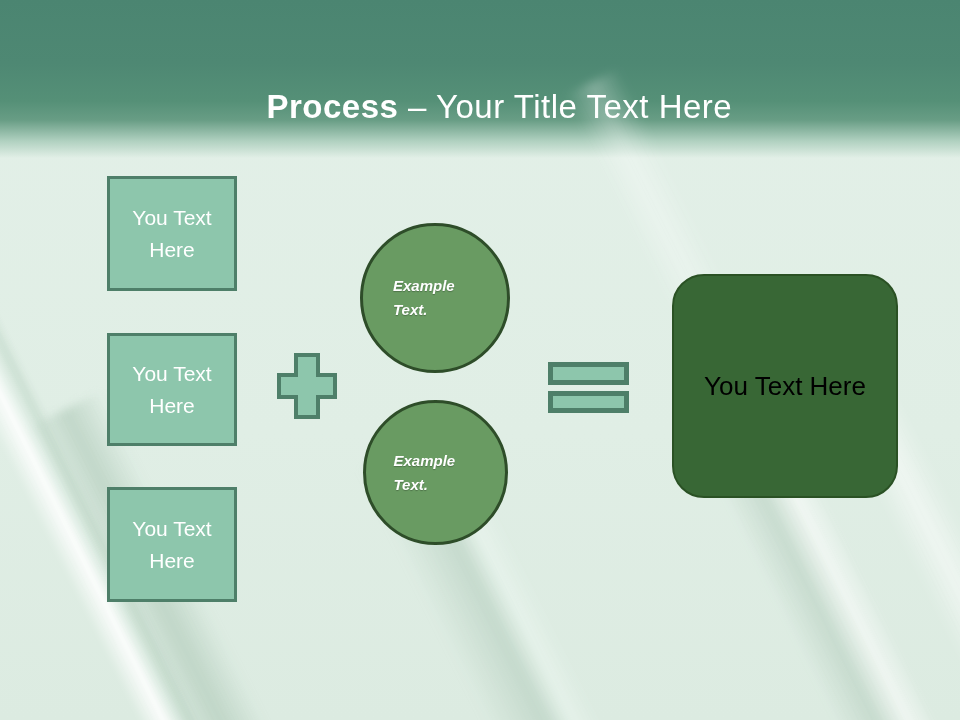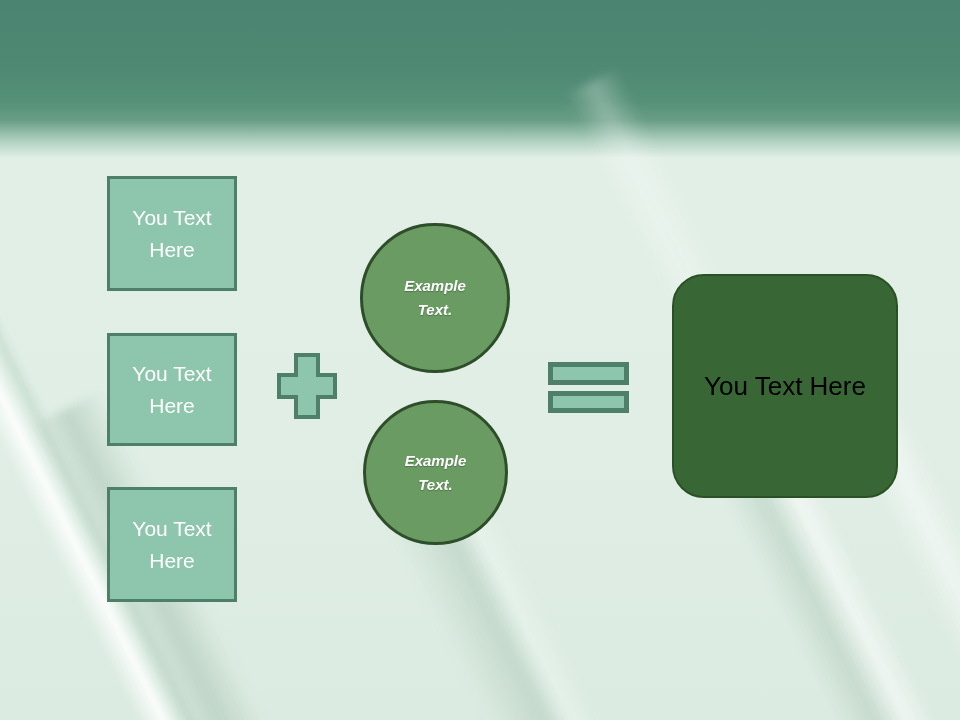--- a/index.html
+++ b/index.html
@@ -42,21 +42,21 @@
     display:flex;align-items:center;justify-content:center;text-align:center;
     color:#fff;font-size:21px;line-height:1.5;padding:0 10px;
   }
   .b1{top:176px;height:115px;}
   .b2{top:333px;height:113px;}
   .b3{top:487px;height:115px;}
 
   .circle{
     position:absolute;box-sizing:border-box;border-radius:50%;
     background:#699b62;border:3px solid #2e4d29;
-    display:flex;align-items:center;justify-content:center;text-align:center;
+    display:flex;align-items:center;justify-content:center;text-align:left;
     color:#fff;font-size:15px;font-weight:700;font-style:italic;line-height:1.6;
     text-shadow:0 1px 1px rgba(0,0,0,0.25);
   }
   .c1{left:360px;top:223px;width:150px;height:150px;}
   .c2{left:363px;top:400px;width:145px;height:145px;}
   .circle .inner{width:84px;}
 
   .plus-wrap{position:absolute;left:277px;top:353px;width:60px;height:66px;}
 
   .equals-wrap{position:absolute;left:548px;top:362px;width:81px;height:52px;}
@@ -80,20 +80,23 @@
 
   <div class="streak s1"></div>
   <div class="streak s2"></div>
   <div class="streak s3"></div>
   <div class="streak s4"></div>
   <div class="streak s5"></div>
   <div class="streak s6"></div>
 
   <div class="header"></div>
 
+  <div class="title">
+    <span class="bold">Process</span><span class="rest"> – Your Title Text Here</span>
+  </div>
 
   <div class="content">
 
     <div class="item-box b1">
       <span>You Text Here</span>
     </div>
     <div class="item-box b2">
       <span>You Text Here</span>
     </div>
     <div class="item-box b3">

